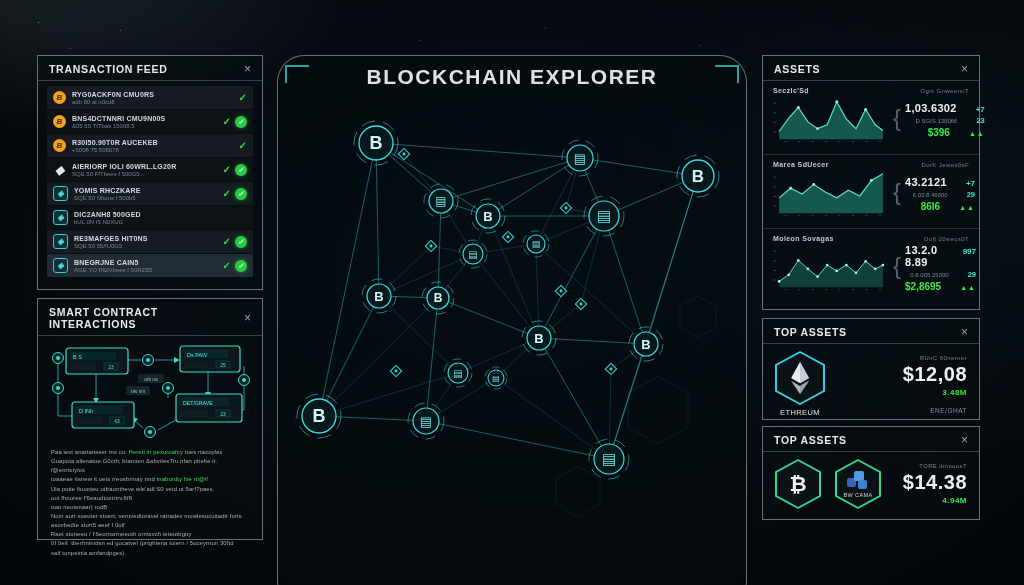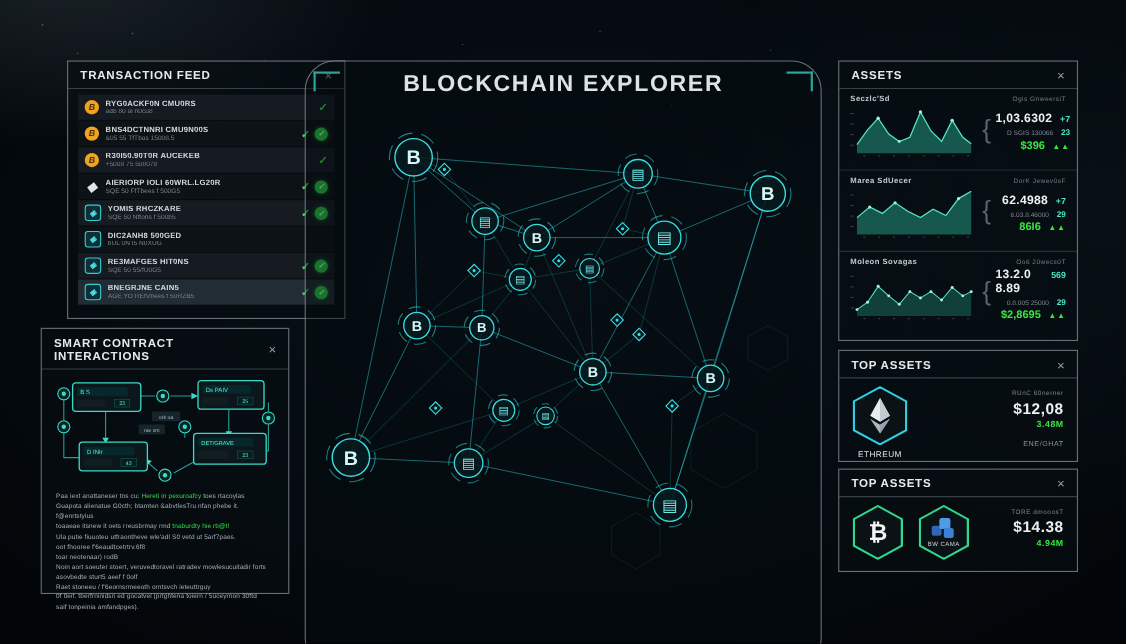--- a/index.html
+++ b/index.html
@@ -15,21 +15,21 @@
     240px 55px 1px rgba(220,230,240,.55), 420px 40px 0 rgba(200,215,225,.45),
     545px 28px 1px rgba(225,235,245,.6), 610px 95px 0 rgba(180,200,210,.35),
     300px 120px 0 rgba(190,205,215,.3), 90px 105px 0 rgba(200,215,225,.4),
     700px 45px 1px rgba(215,230,240,.5), 520px 150px 0 rgba(170,190,200,.3);}
   .panel{position:absolute;border:1px solid rgba(185,196,202,.55);background:rgba(7,13,18,.58);box-sizing:border-box;}
   .phead{display:flex;justify-content:space-between;align-items:center;padding:7px 11px 5px 11px;border-bottom:1px solid rgba(150,162,168,.35);}
   .ptitle{color:#e7eaec;font-weight:bold;font-size:10.5px;letter-spacing:.7px;}
   .pclose{color:#9aa4aa;font-size:12px;line-height:10px;cursor:pointer;}
 
   
-  .feed-panel{left:37px;top:55px;width:253px;height:235px;margin-left:24px;}
+  .feed-panel{left:37px;top:55px;width:226px;height:235px;}
   .rows{padding:5px 9px;display:flex;flex-direction:column;gap:1px;}
   .frow{display:flex;align-items:center;height:23px;padding:0 6px;gap:6px;}
   .frow.odd{background:#151b21;}
   .frow.even{background:#0d1217;}
   .frow.hot{background:#222c34;}
   .coin{width:13px;height:13px;border-radius:50%;display:flex;align-items:center;justify-content:center;
         font-size:8px;font-weight:bold;flex:none;}
   .coin.btc{background:#efa31f;color:#432d06;}
   .coin.eth{background:transparent;color:#dfe6ea;font-size:12px;}
   .coin.teal{border-radius:3px;background:#0d2f37;border:1px solid #35ccd2;color:#4fdee2;font-size:8px;}
@@ -63,21 +63,21 @@
   .wallet-panel{left:762px;top:55px;width:218px;height:255px;}
   .wsec{height:74px;padding:4px 10px 0 10px;box-sizing:border-box;border-bottom:1px solid rgba(120,132,138,.28);}
   .wsec:last-child{border-bottom:none;}
   .wtop{display:flex;justify-content:space-between;align-items:center;padding:2px 0 1px 0;}
   .wlabel{color:#c2cad0;font-size:7px;font-weight:bold;letter-spacing:.4px;}
   .wmeta{color:#737e86;font-size:6px;letter-spacing:.4px;}
   .wbody{display:flex;align-items:center;gap:4px;}
   .spark{flex:none;}
   .brace{color:#58636b;font-size:24px;font-weight:100;line-height:24px;margin-top:-4px;}
   .wvals{flex:1;display:flex;flex-direction:column;gap:2px;}
-  .wrow{display:flex;justify-content:flex-end;align-items:baseline;gap:7px;}
+  .wrow{display:flex;justify-content:flex-end;align-items:baseline;gap:19px;}
   .wval{color:#eef1f2;font-size:11px;font-weight:bold;letter-spacing:.3px;}
   .wdelta{color:#46e6c8;font-size:8px;font-weight:bold;}
   .wsub{color:#7d8890;font-size:6px;}
   .wsubd{color:#46e6c8;font-size:7.5px;font-weight:bold;}
   .wgain{color:#37e93f;font-size:10px;font-weight:bold;}
   .warr{color:#37e93f;font-size:7px;letter-spacing:1px;}
 
   
   .ta1-panel{left:762px;top:318px;width:218px;height:102px;}
   .ta2-panel{left:762px;top:426px;width:218px;height:94px;}
@@ -92,21 +92,21 @@
   .hexlabel{color:#dde2e5;font-size:7.5px;font-weight:normal;letter-spacing:.4px;}
   .hexlabel.inner{font-size:5.5px;color:#cfd6da;}
   .btcglyph{color:#f2f5f6;font-size:21px;font-weight:bold;font-family:"DejaVu Sans",sans-serif;}
   .cluster{position:relative;width:24px;height:20px;}
   .cluster i{position:absolute;border-radius:2px;}
   .cluster .c1{left:1px;top:7px;width:9px;height:9px;background:#2f66b8;}
   .cluster .c2{left:8px;top:0;width:10px;height:10px;background:#4f9be8;}
   .cluster .c3{left:12px;top:9px;width:9px;height:9px;background:#3b82d6;}
   .ta-right{margin-left:auto;text-align:right;display:flex;flex-direction:column;gap:2px;padding-top:4px;}
   .tameta{color:#7b858c;font-size:5.8px;letter-spacing:.5px;}
-  .taprice{color:#eef1f3;font-size:14px;font-weight:bold;letter-spacing:.5px;}
+  .taprice{color:#eef1f3;font-size:20px;font-weight:bold;letter-spacing:.5px;}
   .tachange{color:#35e83f;font-size:8px;font-weight:bold;letter-spacing:.5px;}
   .tafoot{color:#87919a;font-size:6.5px;letter-spacing:.5px;margin-top:8px;}
 </style>
 </head>
 <body>
 
 <div class="stage">
   <i class="stars"></i>
 
   <section class="panel feed-panel">
@@ -526,21 +526,21 @@
           <polyline points="6,30 18,20 30,26 42,16 54,24 66,30 78,22 90,28 102,12 114,5" fill="none" stroke="#54e6c2" stroke-width="1.2"></polyline>
           <g fill="#9df3de">
               <circle cx="18" cy="20" r="1.5"></circle>
               <circle cx="42" cy="16" r="1.5"></circle>
               <circle cx="102" cy="12" r="1.5"></circle>
             </g>
         </svg>
         <span class="brace">{</span>
         <div class="wvals">
           <div class="wrow">
-              <b class="wval">62.4988</b>
+              <b class="wval">43.2121</b>
               <span class="wdelta">+7</span>
             </div>
           <div class="wrow">
               <span class="wsub">6.03.8.46000</span>
               <span class="wsubd">29</span>
             </div>
           <div class="wrow">
               <b class="wgain">86I6</b>
               <span class="warr">▲▲</span>
             </div>
@@ -583,21 +583,21 @@
               <circle cx="86" cy="31" r="1.4"></circle>
               <circle cx="96" cy="19" r="1.4"></circle>
               <circle cx="106" cy="27" r="1.4"></circle>
               <circle cx="114" cy="23" r="1.4"></circle>
             </g>
         </svg>
         <span class="brace">{</span>
         <div class="wvals">
           <div class="wrow">
               <b class="wval">13.2.0 8.89</b>
-              <span class="wdelta">569</span>
+              <span class="wdelta">997</span>
             </div>
           <div class="wrow">
               <span class="wsub">0.8.005 25000</span>
               <span class="wsubd">29</span>
             </div>
           <div class="wrow">
               <b class="wgain">$2,8695</b>
               <span class="warr">▲▲</span>
             </div>
         </div>

